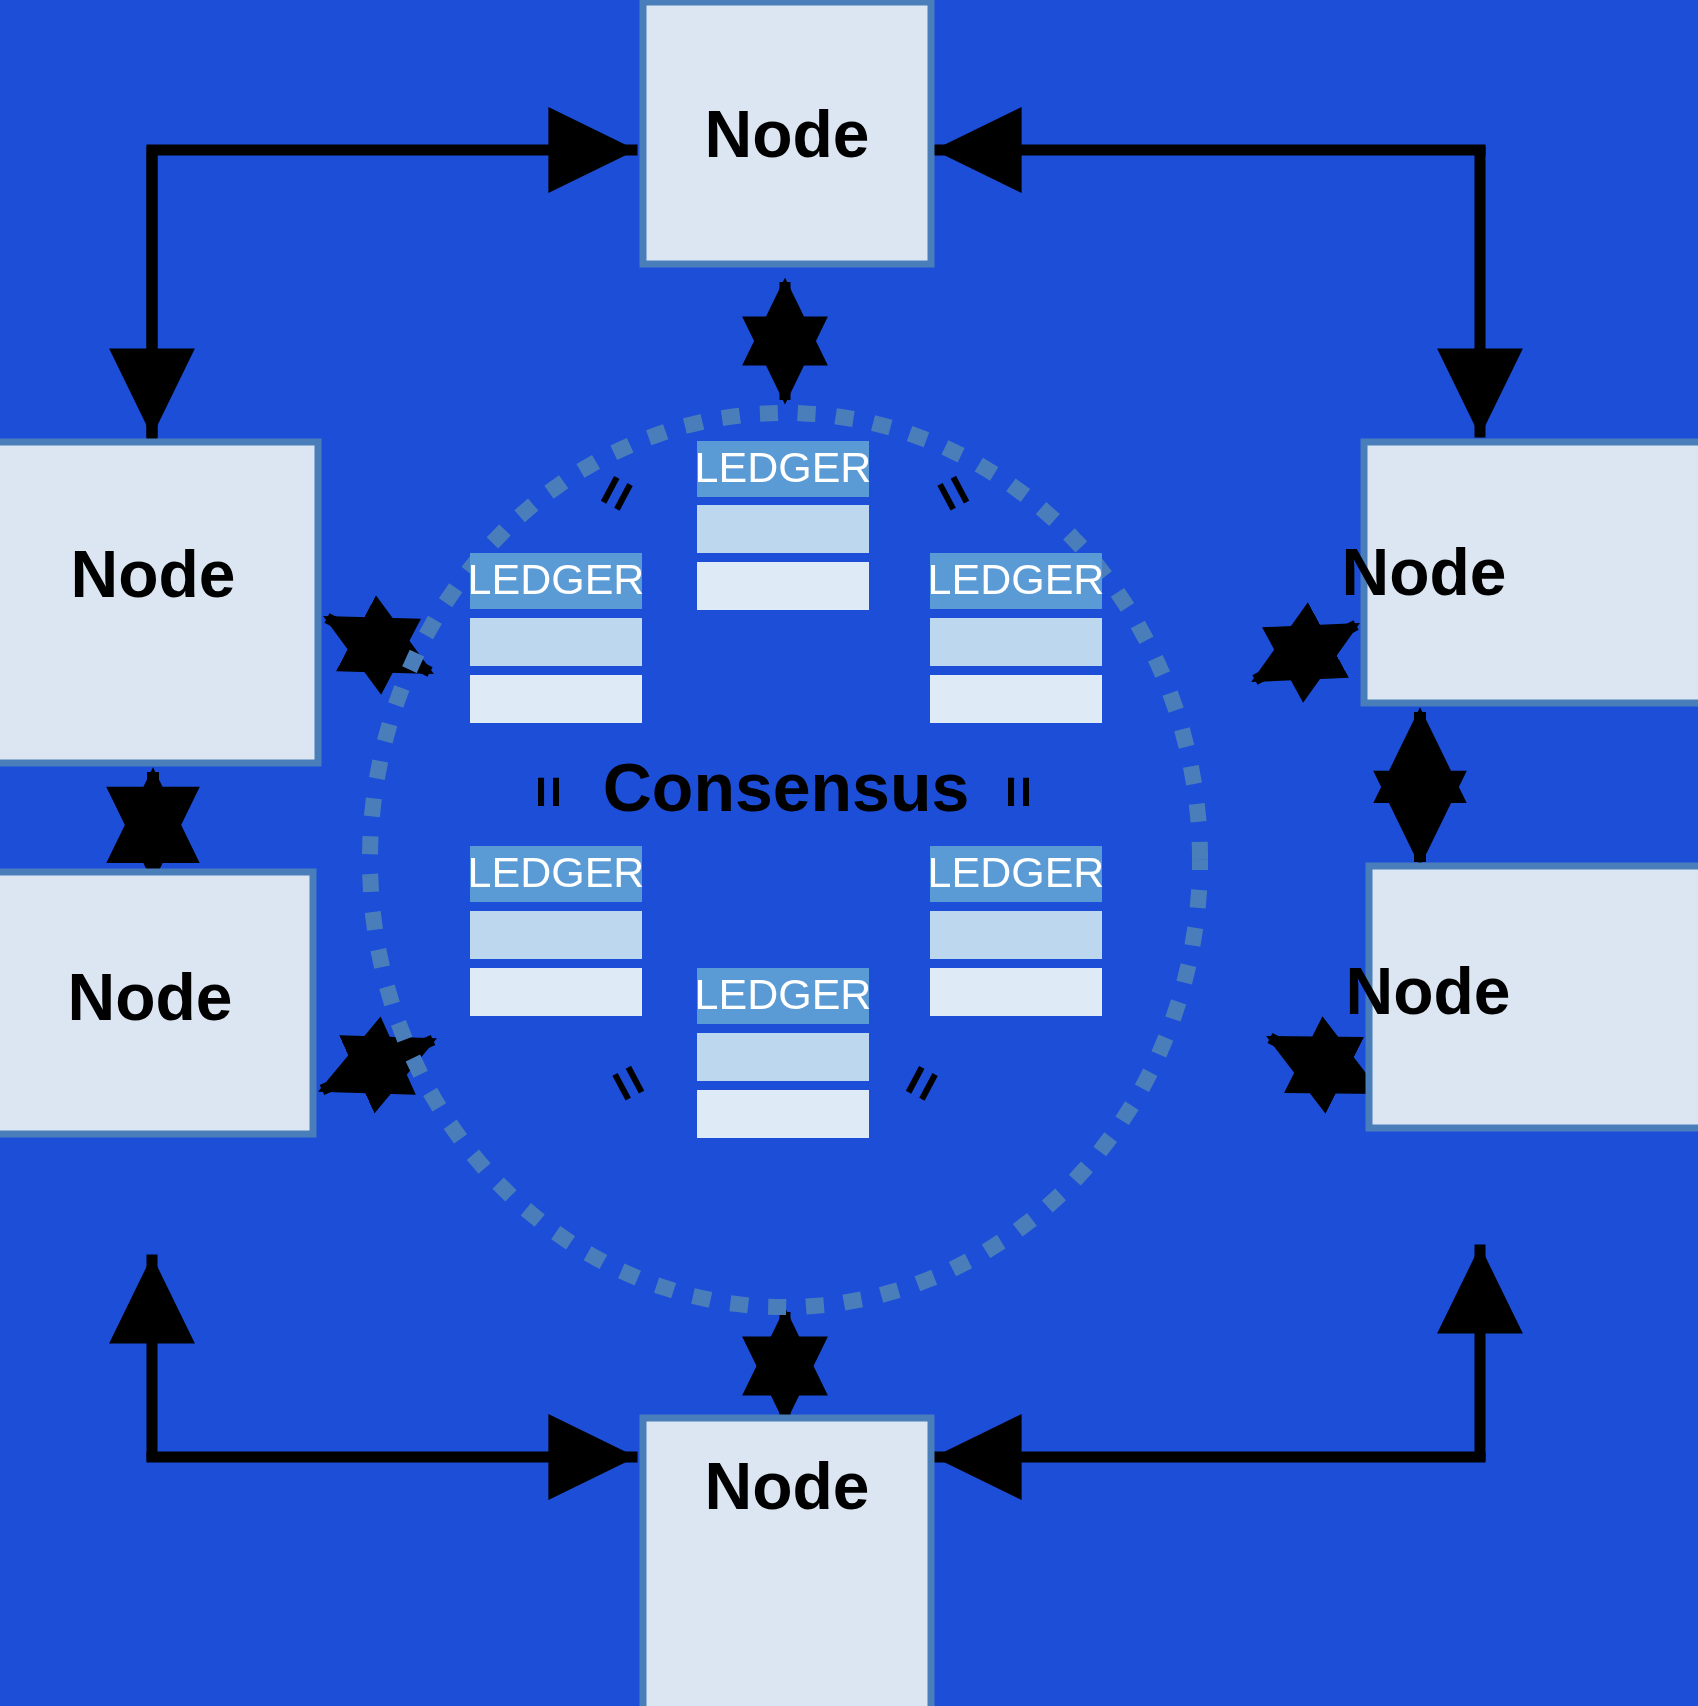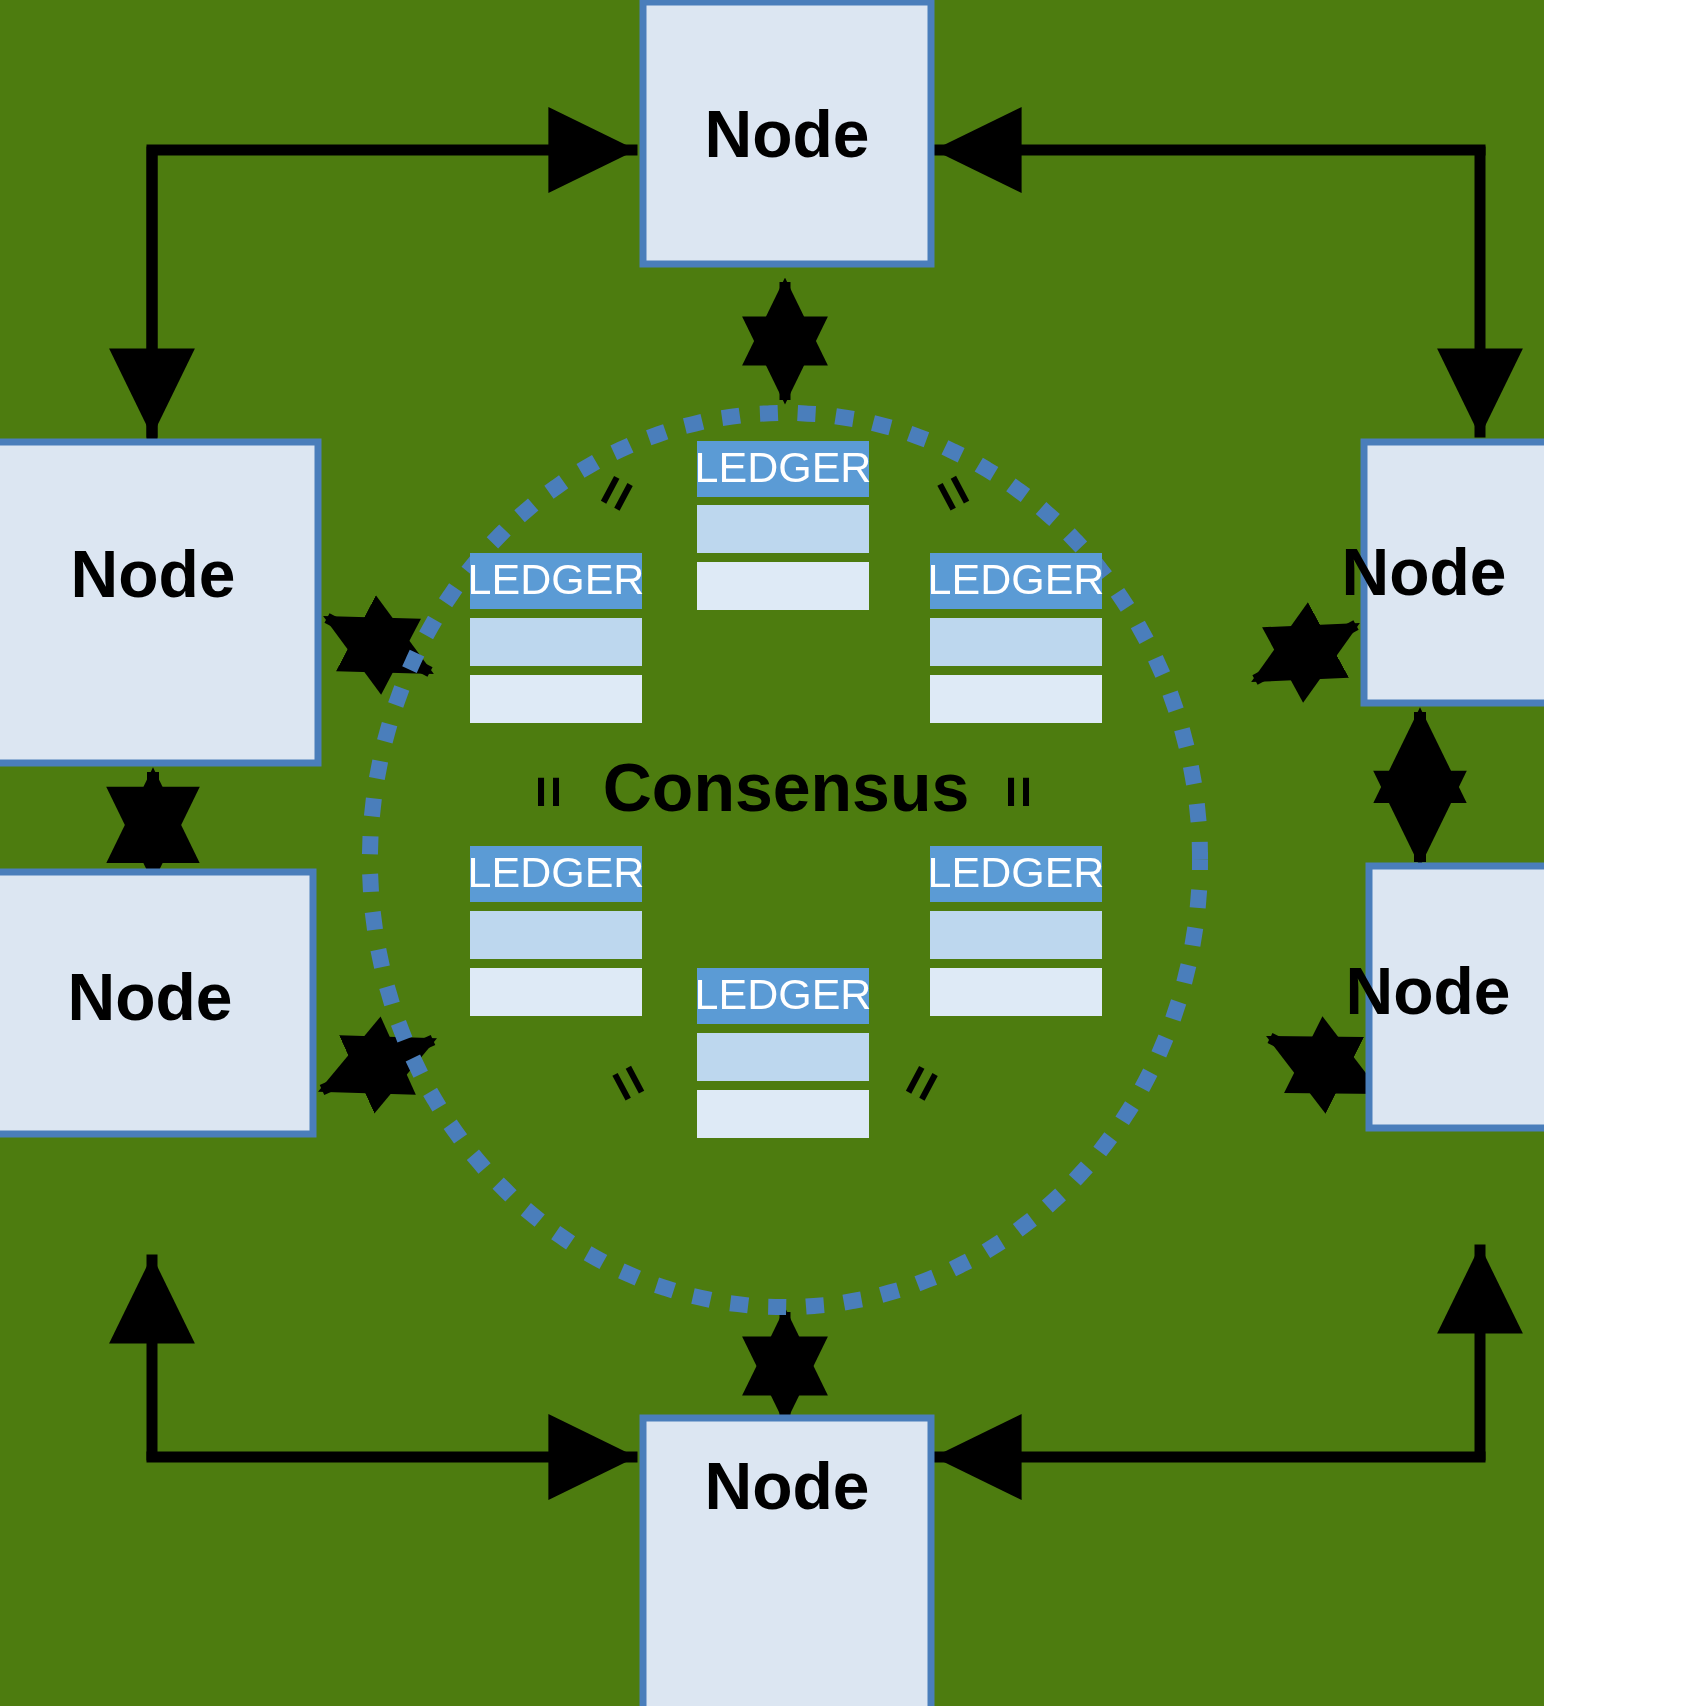--- a/index.html
+++ b/index.html
@@ -5,23 +5,23 @@
   html, body {
     margin: 0;
     padding: 0;
     background: #ffffff;
   }
   body {
     font-family: "Liberation Sans", sans-serif;
   }
   #diagram-root {
     position: relative;
-    width: 1544px;
+    width: 1698px;
     height: 1706px;
-    background: #4d7c0f;
+    background: #1d4ed8;
     overflow: hidden;
   }
   svg.layer {
     position: absolute;
     top: 0;
     left: 0;
     width: 1698px;
     height: 1706px;
   }
   .node-label {

